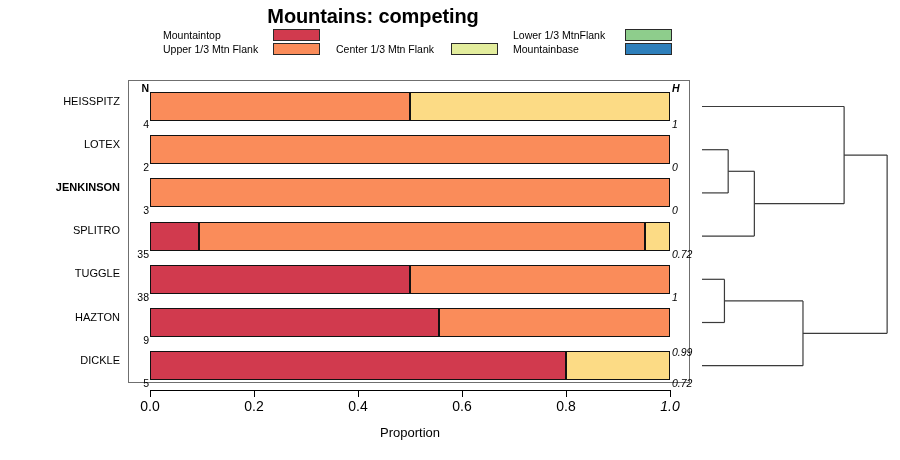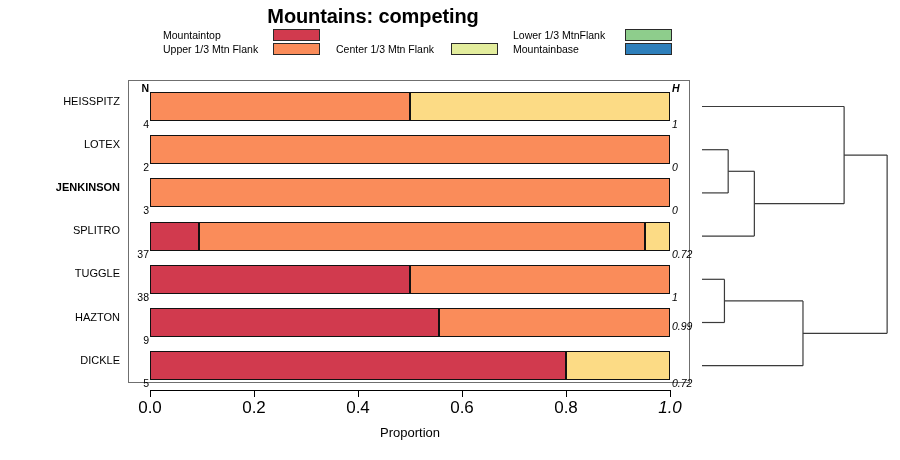--- a/index.html
+++ b/index.html
@@ -188,21 +188,21 @@
   .xtick {
     position: absolute;
     top: 390px;
     width: 1px;
     height: 7px;
     background: #000000;
   }
   .xticklabel {
     position: absolute;
     top: 398px;
-    font-size: 17px;
+    font-size: 14px;
     text-align: center;
     width: 40px;
     margin-left: -20px;
   }
   #xaxis-title {
     position: absolute;
     left: 150px;
     top: 425px;
     width: 520px;
     text-align: center;
@@ -264,33 +264,33 @@
     <div class="row-label" style="top: 142.1px;">SPLITRO</div>
     <div class="row-label" style="top: 185.3px;">TUGGLE</div>
     <div class="row-label" style="top: 228.5px;">HAZTON</div>
     <div class="row-label" style="top: 271.7px;">DICKLE</div>
   </div>
 <div id="ncol">
     <div class="n-val" style="top: 2px;">N</div>
     <div class="n-val num" style="top: 38px;">4</div>
     <div class="n-val num" style="top: 81.2px;">2</div>
     <div class="n-val num" style="top: 124.4px;">3</div>
-    <div class="n-val num" style="top: 167.6px;">37</div>
+    <div class="n-val num" style="top: 167.6px;">35</div>
     <div class="n-val num" style="top: 210.8px;">38</div>
     <div class="n-val num" style="top: 254px;">9</div>
     <div class="n-val num" style="top: 297.2px;">5</div>
   </div>
 <div id="hcol">
     <div class="h-val head" style="top: 2px;">H</div>
     <div class="h-val" style="top: 38px;">1</div>
     <div class="h-val" style="top: 81.2px;">0</div>
     <div class="h-val" style="top: 124.4px;">0</div>
     <div class="h-val" style="top: 167.6px;">0.72</div>
     <div class="h-val" style="top: 210.8px;">1</div>
-    <div class="h-val" style="top: 240px;">0.99</div>
+    <div class="h-val" style="top: 266px;">0.99</div>
     <div class="h-val" style="top: 297.2px;">0.72</div>
   </div>
 <div id="bars">
     <div class="bar-row" style="top: 12px;">
       <div class="seg" style="left: 0px; width: 260px; background: rgb(250, 140, 90);"></div>
       <div class="seg" style="left: 260px; width: 260px; background: rgb(252, 219, 133);"></div>
     </div>
     <div class="bar-row" style="top: 55.2px;">
       <div class="seg" style="left: 0px; width: 520px; background: rgb(250, 140, 90);"></div>
     </div>

